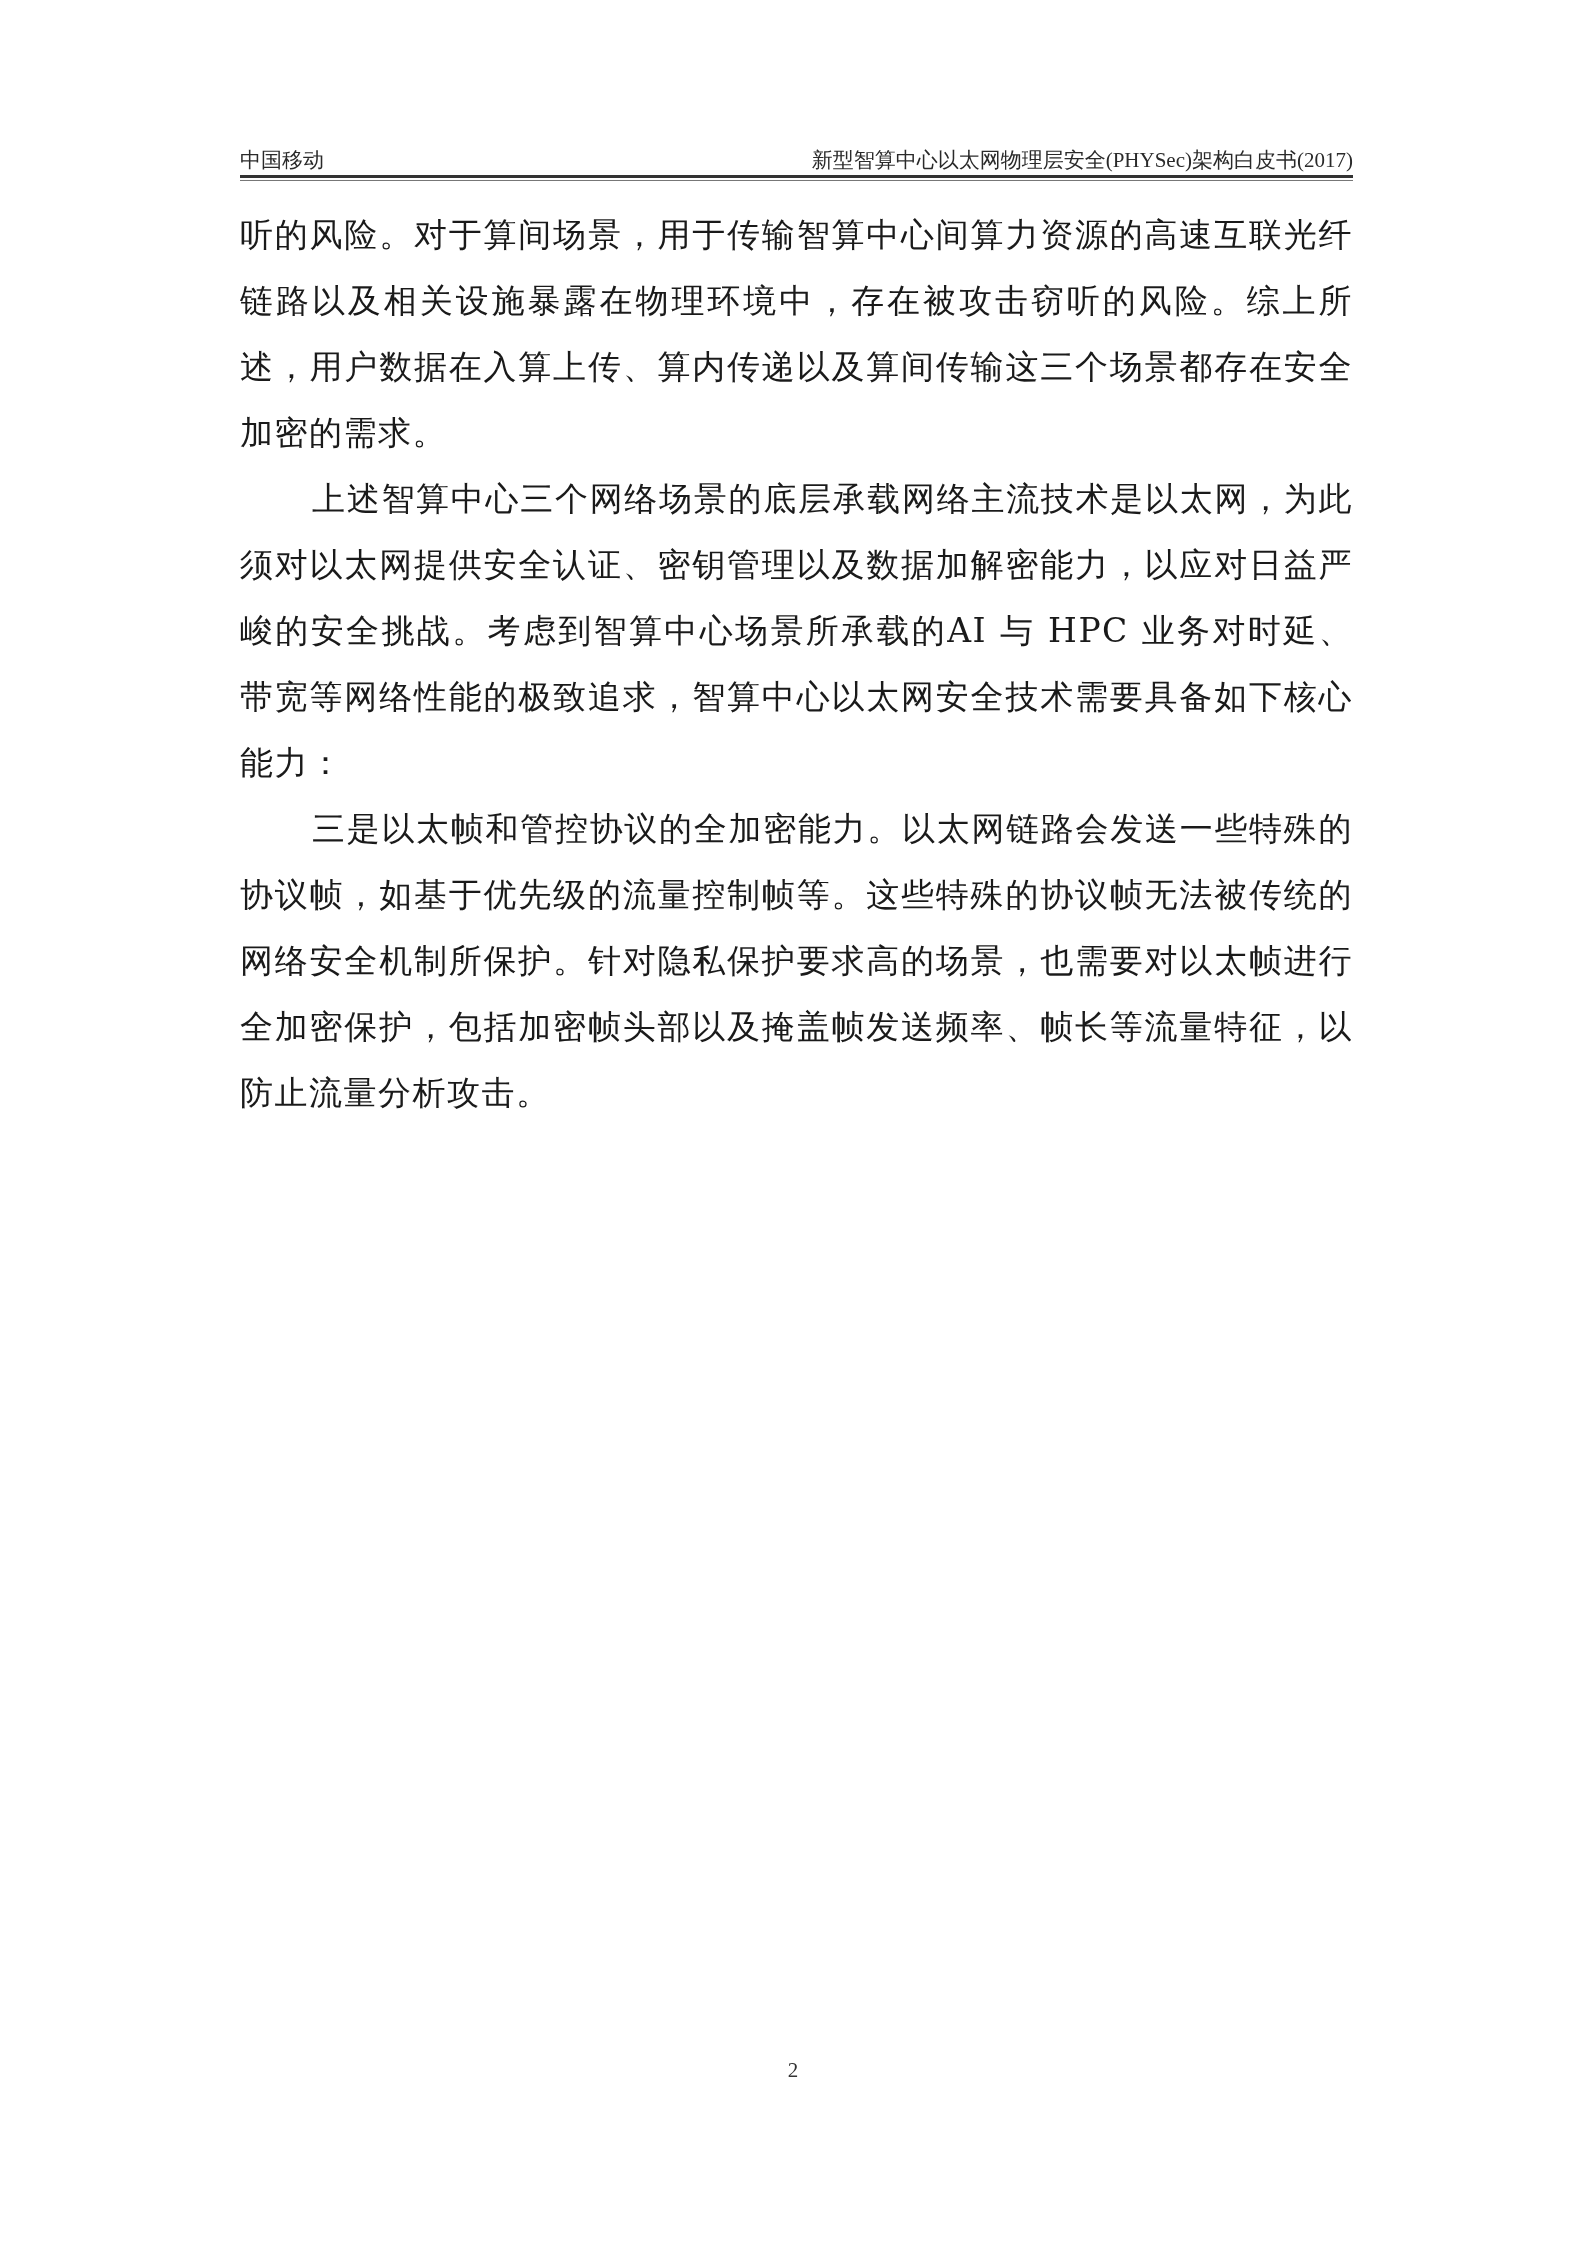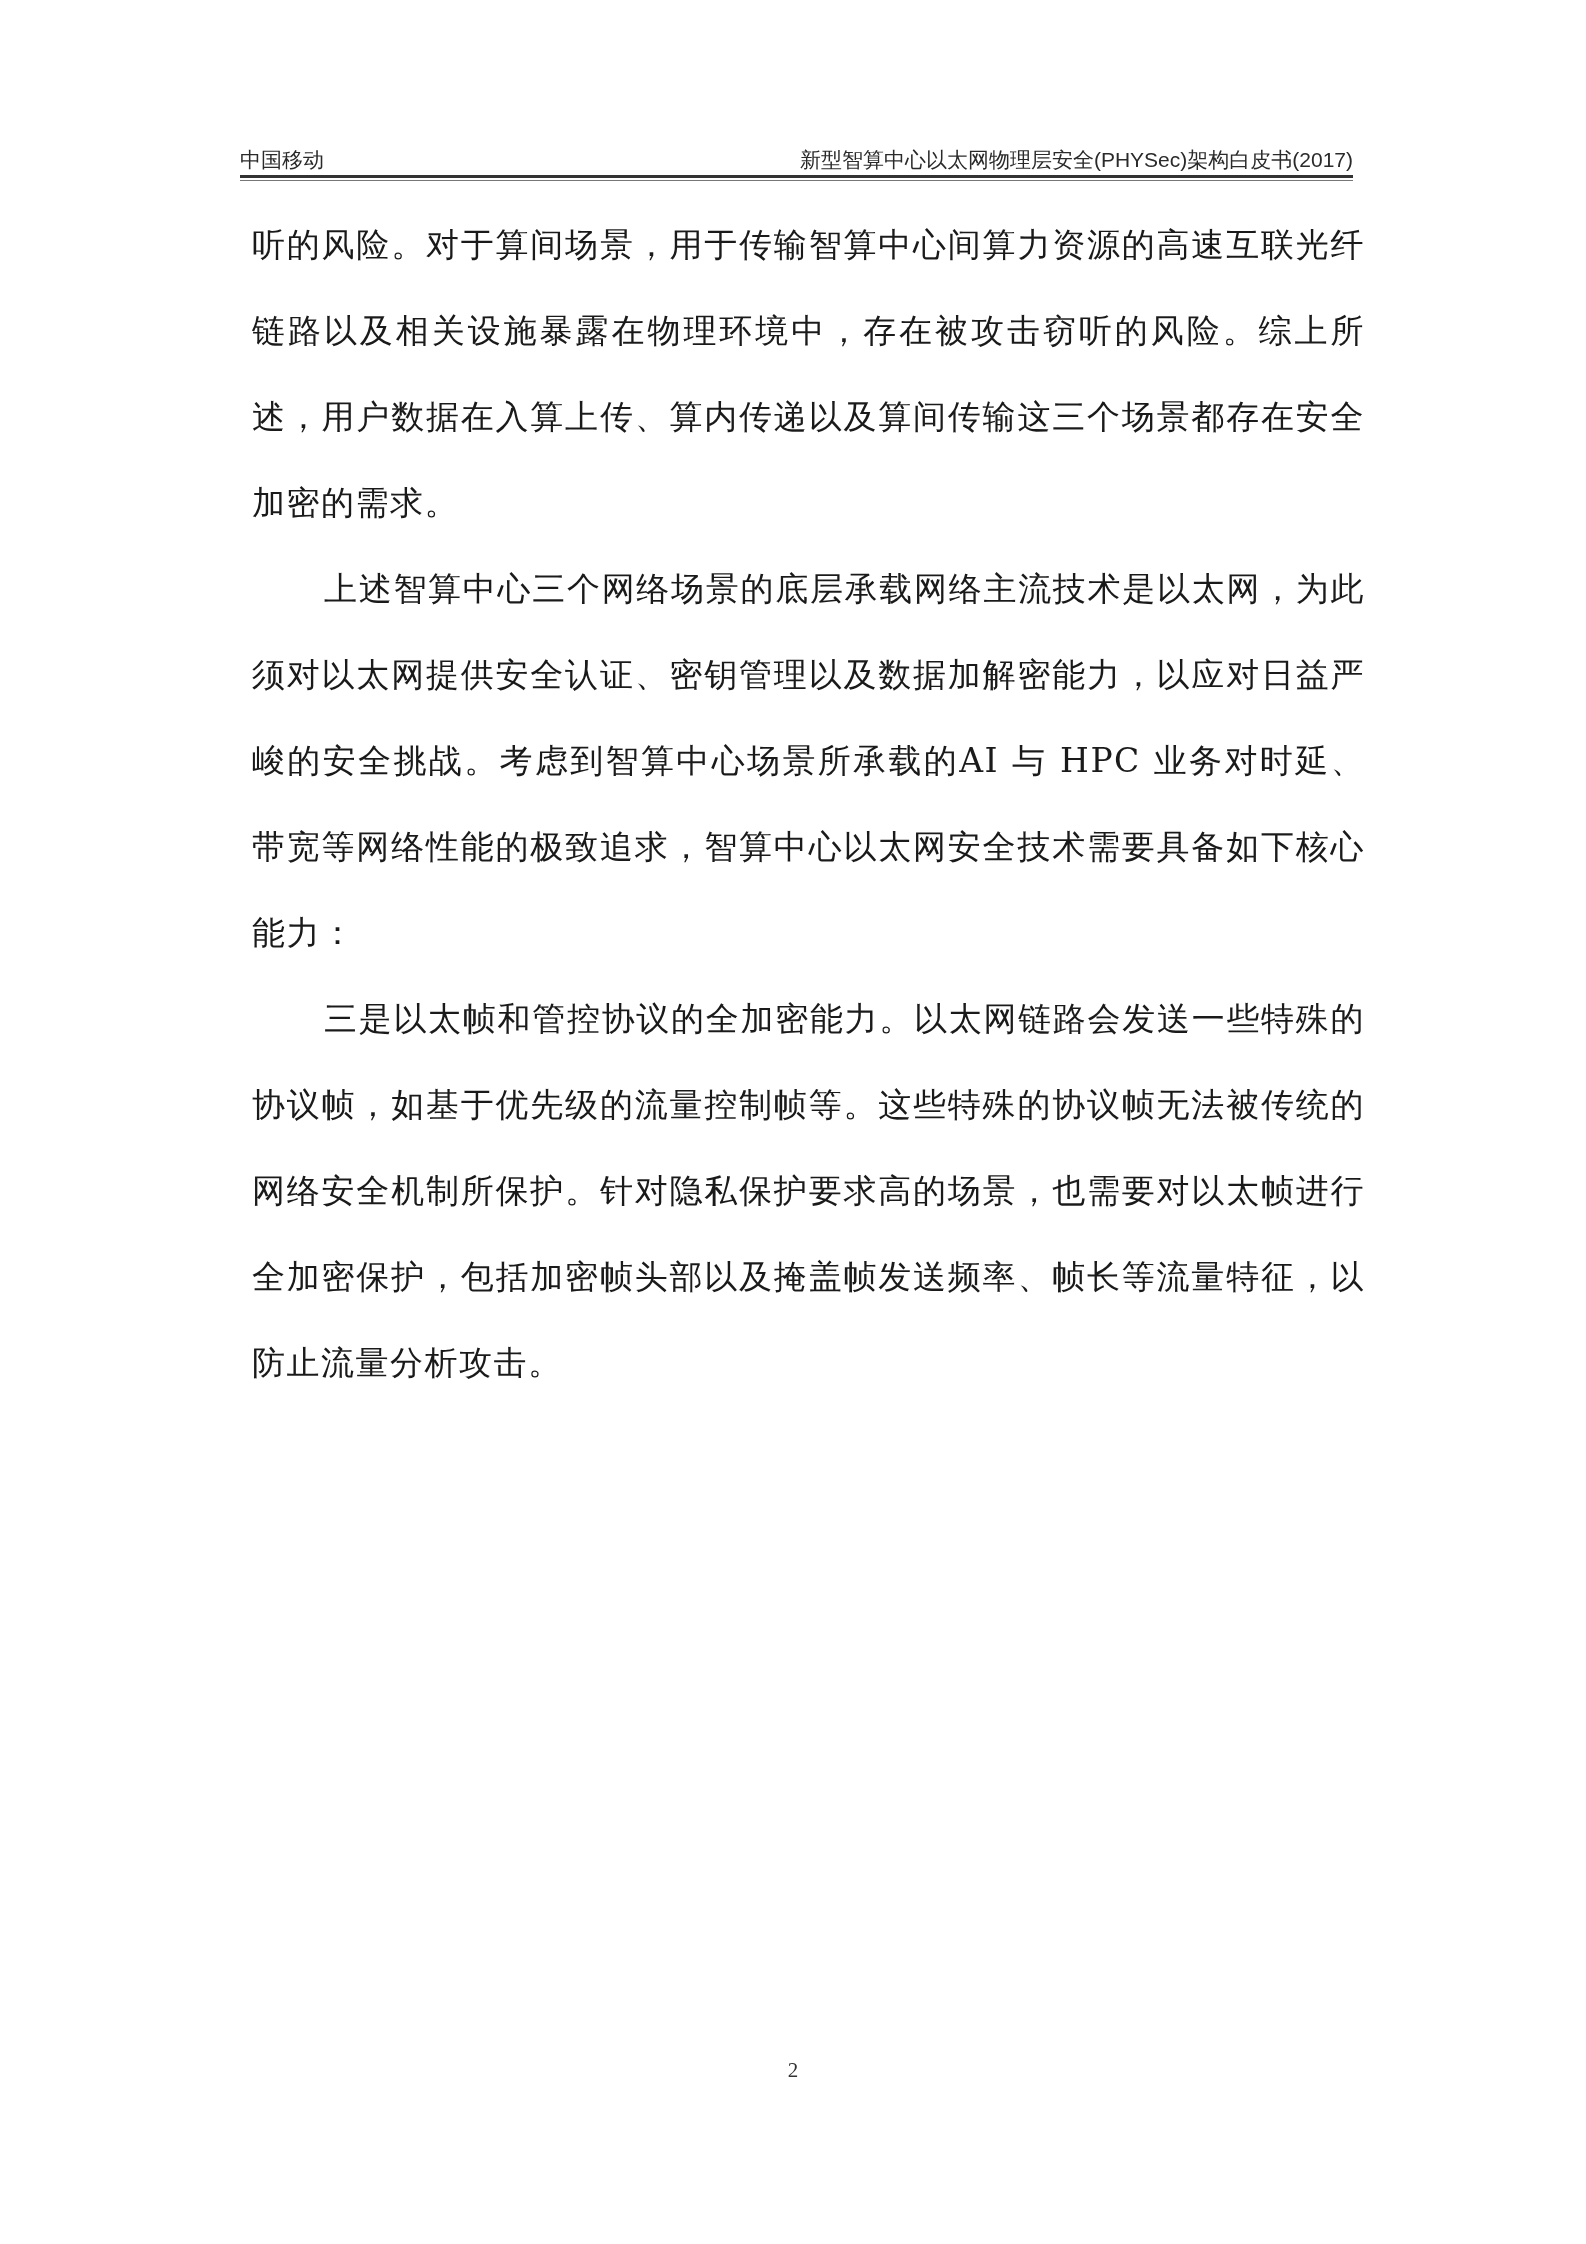--- a/index.html
+++ b/index.html
@@ -25,21 +25,21 @@
       position: absolute;
       left: 240px;
       width: 1113px;
       top: 140px;
       height: 34px;
       display: flex;
       justify-content: space-between;
       align-items: flex-end;
       font-size: 21px;
       color: #2a2a2a;
-      font-family: Liberation Sans, sans-serif;
+      font-family: Liberation Serif, serif;
     }
     .header-rule-thick {
       position: absolute;
       left: 240px;
       width: 1113px;
       top: 175px;
       height: 3px;
       background: #333333;
     }
     .header-rule-thin {
@@ -49,25 +49,24 @@
       top: 180px;
       height: 1px;
       background: #777777;
     }
     .body-text {
       position: absolute;
       left: 240px;
       top: 202px;
       width: 1113px;
       font-size: 33px;
-      line-height: 86px;
+      line-height: 66px;
       letter-spacing: 1.5px;
       text-align: justify;
       text-justify: inter-character;
-      margin-left: 12px;
     }
     .body-text p {
       margin: 0;
     }
     .body-text p.indent {
       text-indent: 72px;
     }
     .page-number {
       position: absolute;
       left: 0;

